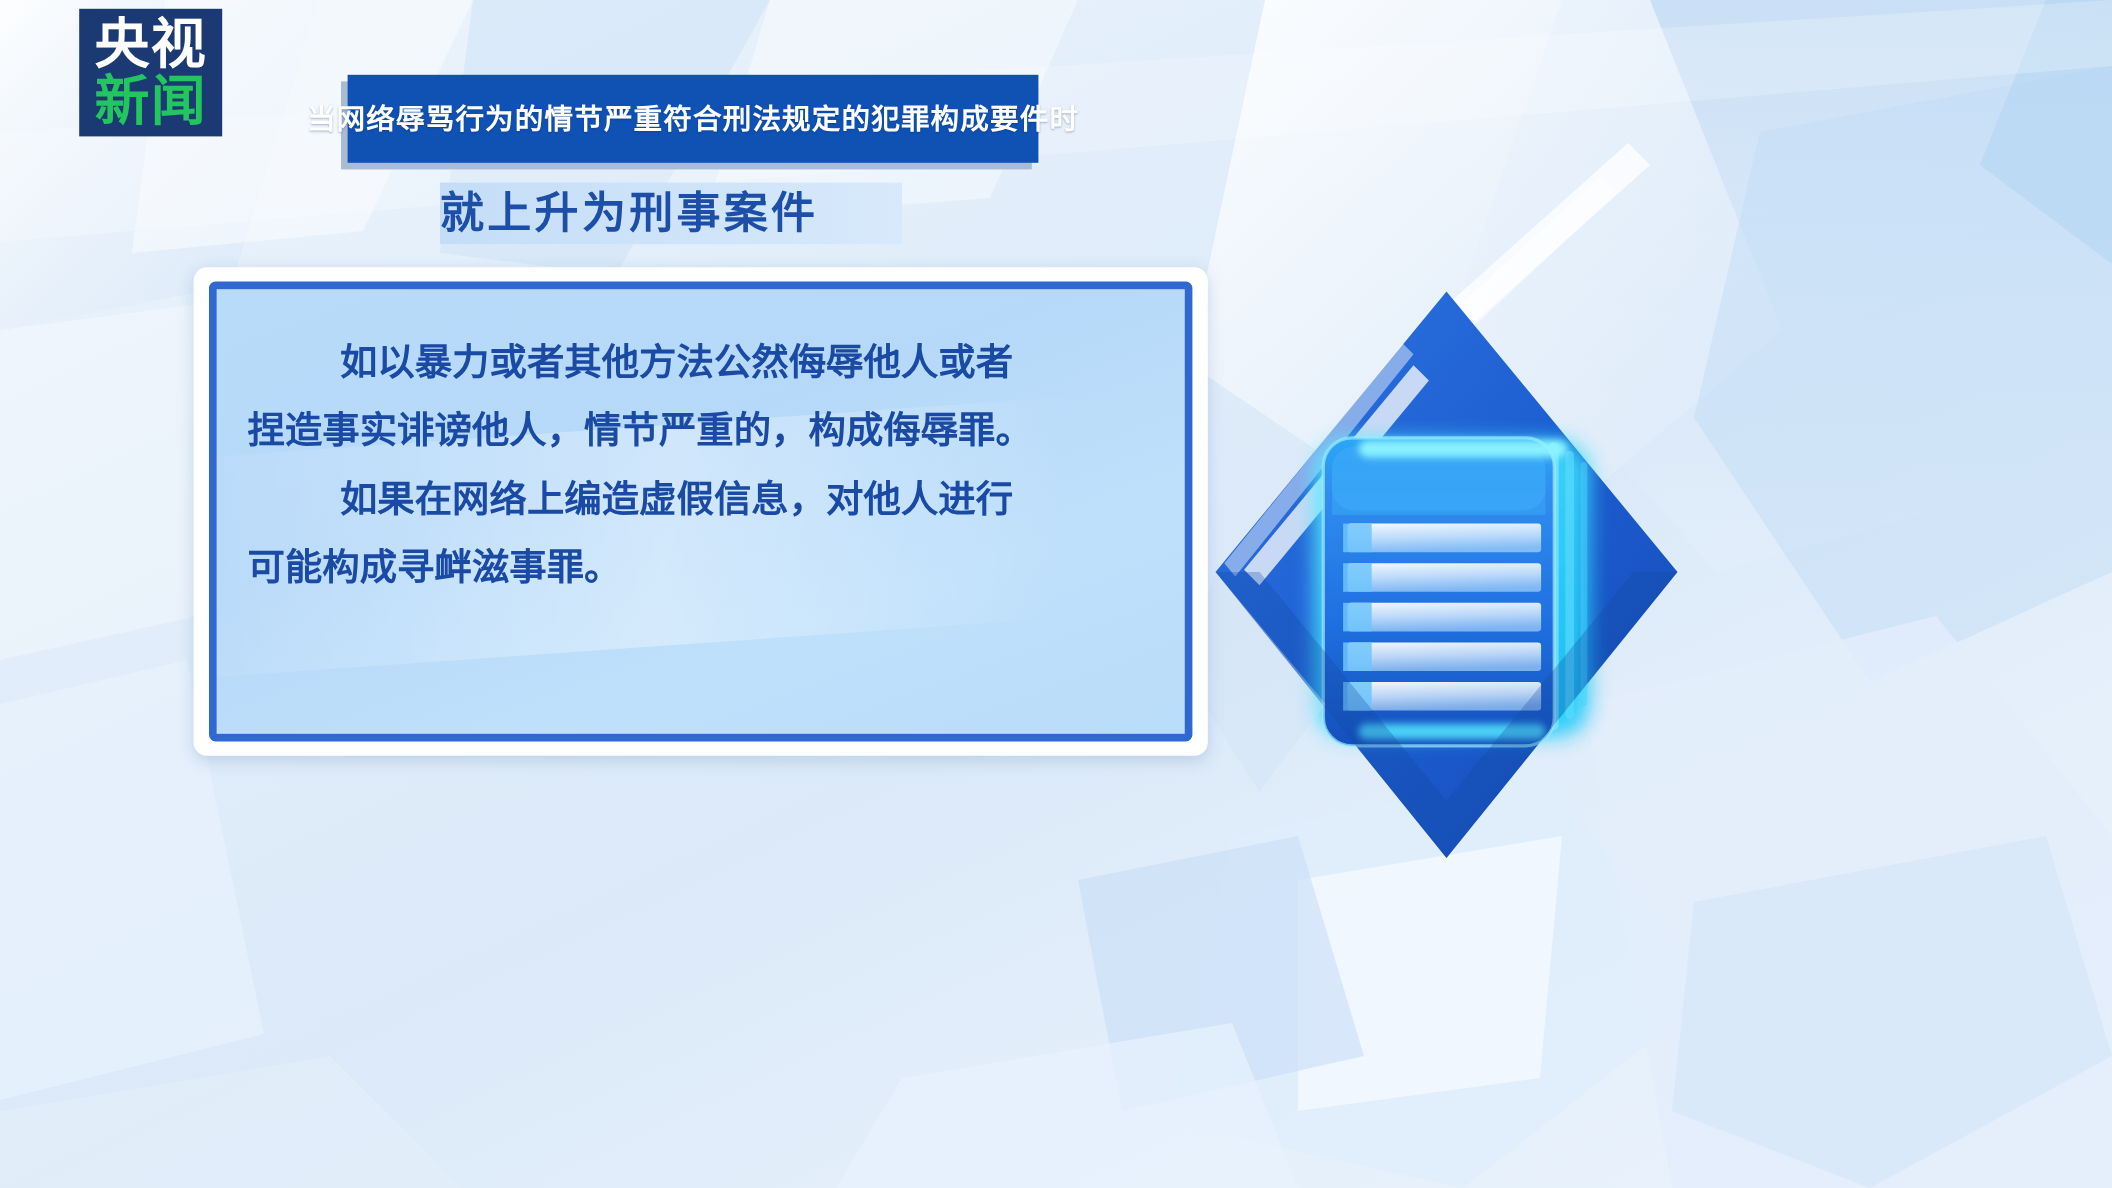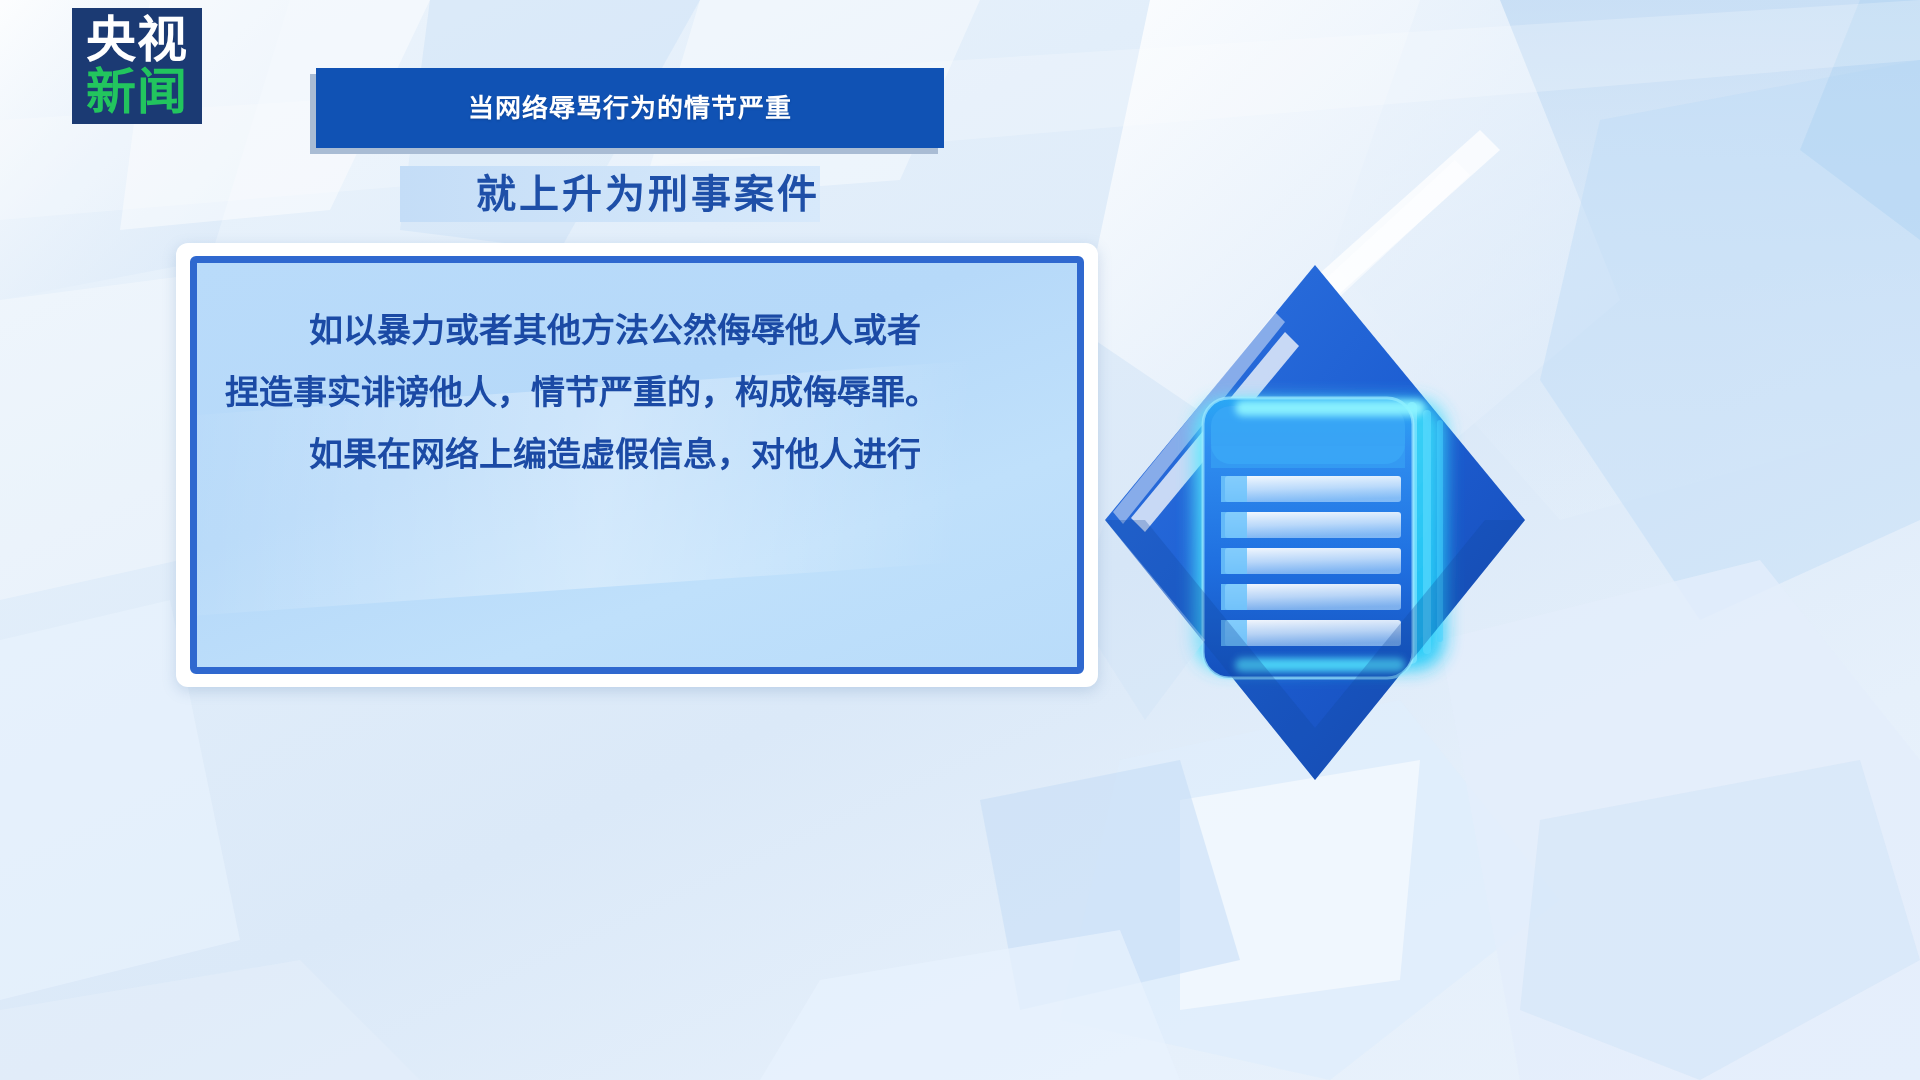--- a/index.html
+++ b/index.html
@@ -92,21 +92,21 @@
   
   .subhead {
     position: absolute;
     left: 400px;
     top: 166px;
     width: 420px;
     height: 56px;
     background: linear-gradient(90deg, #c4ddf7 0%, #cfe4f9 55%, #d7e9fb 100%);
     display: flex;
     align-items: center;
-    justify-content: flex-end;
+    justify-content: flex-start;
     z-index: 30;
   }
   .subhead span {
     color: #1e4fa8;
     font-size: 40px;
     font-weight: 700;
     letter-spacing: 3px;
     line-height: 1;
     white-space: nowrap;
   }
@@ -226,34 +226,36 @@
 
   <div class="logo">
     <div class="row row-top">央视</div>
     <div class="row row-bot">新闻</div>
   </div>
 
   <div class="headline-wrap">
     <div class="headline-shadow"></div>
     <div class="headline">
       <div class="hl">当网络辱骂行为的情节严重</div>
+      <div class="hl">符合刑法规定的犯罪构成要件时</div>
     </div>
   </div>
 
   <div class="subhead">
     <span>就上升为刑事案件</span>
   </div>
 
   <div class="card-outer">
     <div class="card-inner">
       <div class="card-sheen"></div>
       <div class="body-text">
         <span class="ln indent">如以暴力或者其他方法公然侮辱他人或者</span>
         <span class="ln">捏造事实诽谤他人，情节严重的，构成侮辱罪。</span>
         <span class="ln indent">如果在网络上编造虚假信息，对他人进行</span>
+        <span class="ln">可能构成寻衅滋事罪。</span>
       </div>
     </div>
   </div>
 
   <div class="diamond-wrap">
     <svg width="460" height="560" viewBox="0 0 460 560" xmlns="http://www.w3.org/2000/svg">
       <defs>
         <linearGradient id="dmd" x1="0" y1="0" x2="1" y2="1">
           <stop offset="0%" stop-color="#2f74e0"></stop>
           <stop offset="50%" stop-color="#1d5ed2"></stop>

